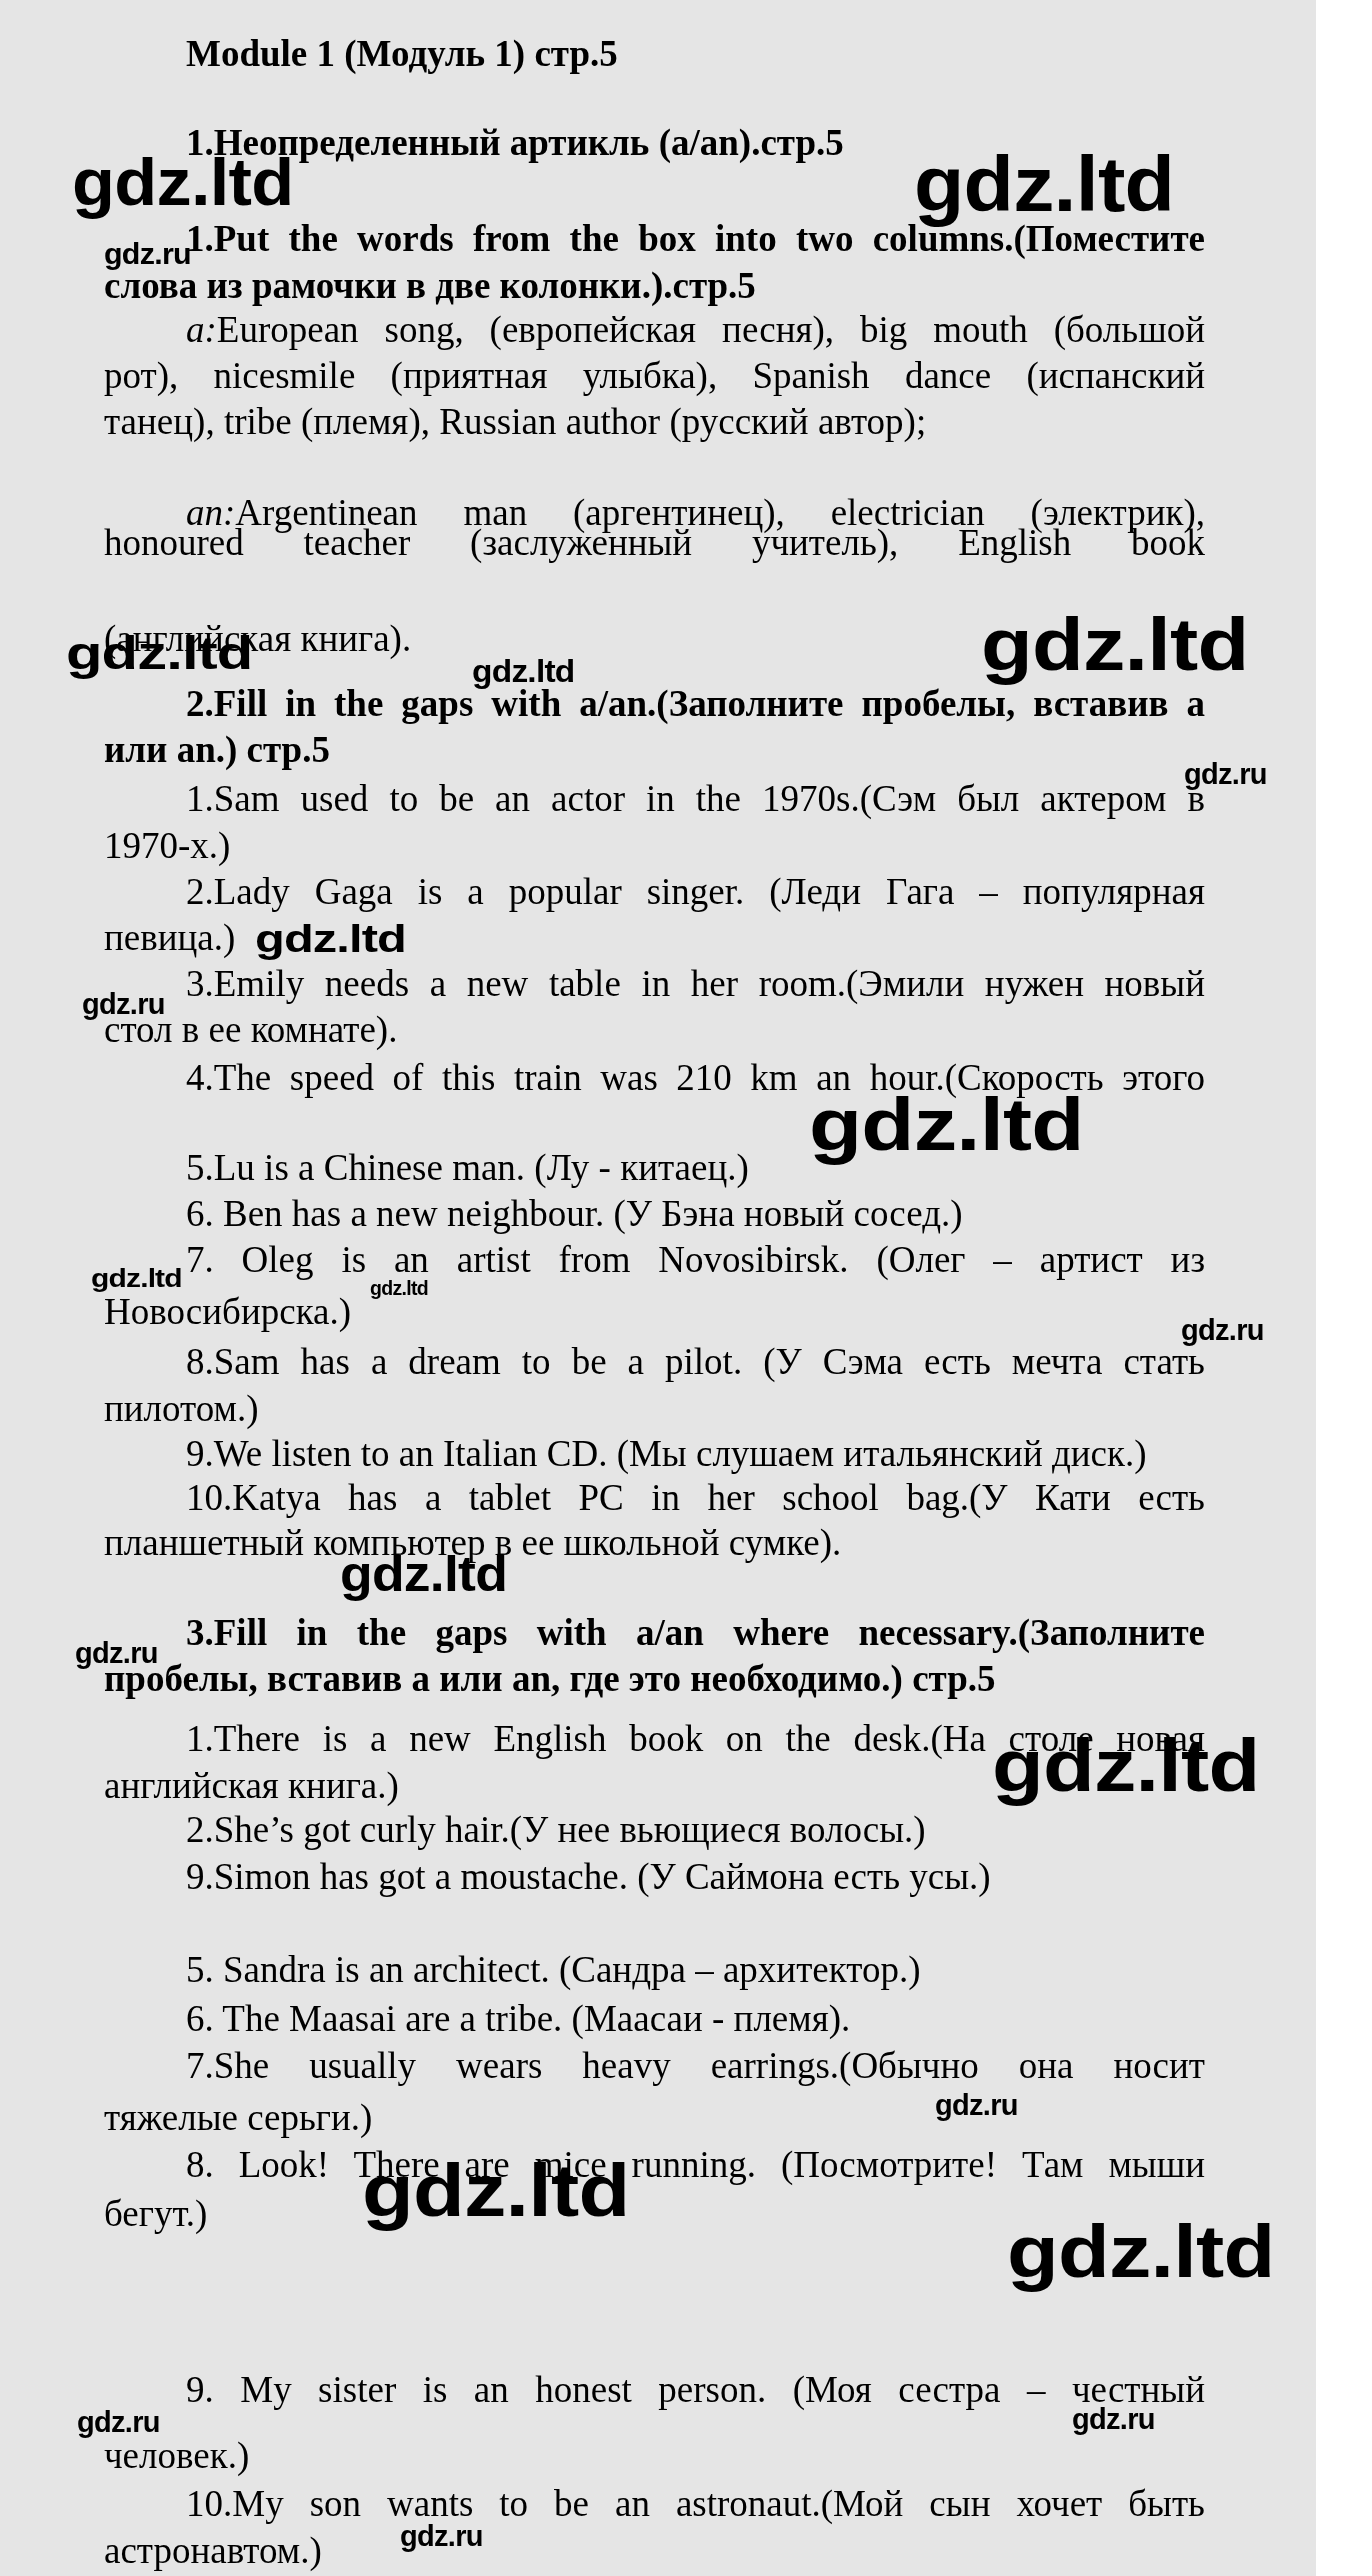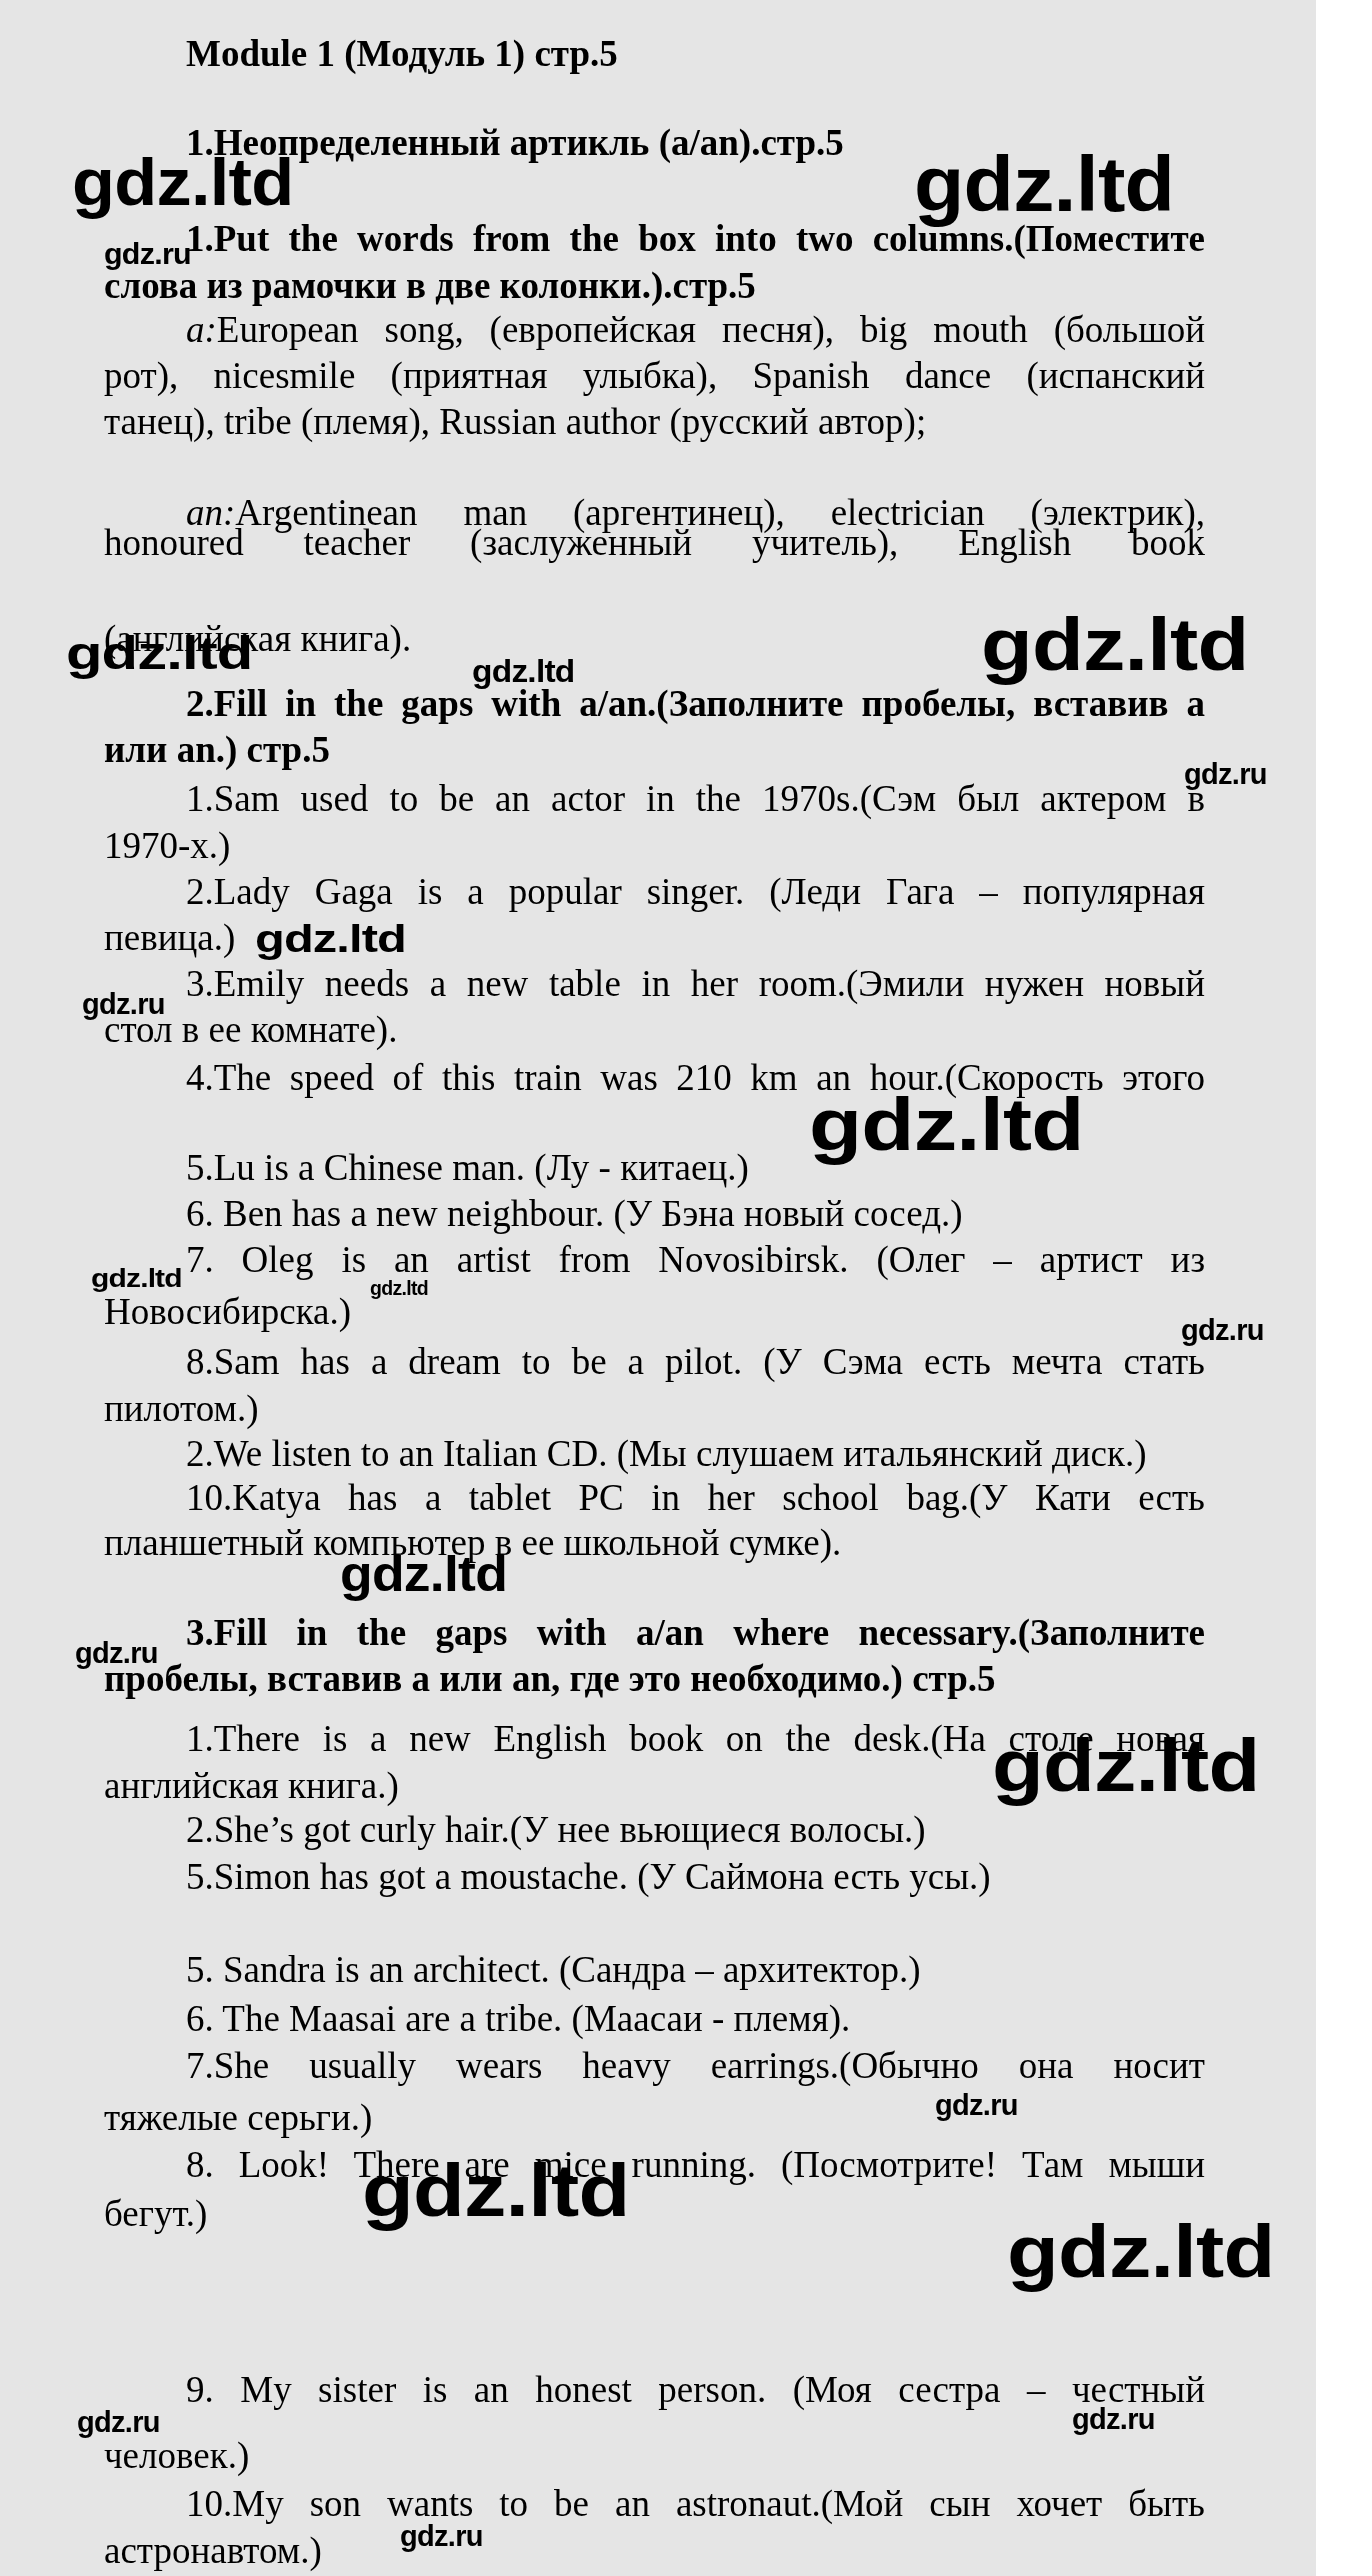--- a/index.html
+++ b/index.html
@@ -41,31 +41,31 @@
   <div class="ln" style="top:919px">певица.)</div>
   <div class="ln ind jst" style="top:965px">3.Emily needs a new table in her room.(Эмили нужен новый</div>
   <div class="ln" style="top:1011px">стол в ее комнате).</div>
   <div class="ln ind jst" style="top:1059px">4.The speed of this train was 210 km an hour.(Скорость этого</div>
   <div class="ln ind" style="top:1149px">5.Lu is a Chinese man. (Лу - китаец.)</div>
   <div class="ln ind" style="top:1195px">6. Ben has a new neighbour. (У Бэна новый сосед.)</div>
   <div class="ln ind jst" style="top:1241px">7. Oleg is an artist from Novosibirsk. (Олег – артист из</div>
   <div class="ln" style="top:1293px">Новосибирска.)</div>
   <div class="ln ind jst" style="top:1343px">8.Sam has a dream to be a pilot. (У Сэма есть мечта стать</div>
   <div class="ln" style="top:1390px">пилотом.)</div>
-  <div class="ln ind" style="top:1435px">2.We listen to an Italian CD. (Мы слушаем итальянский диск.)</div>
+  <div class="ln ind" style="top:1435px">9.We listen to an Italian CD. (Мы слушаем итальянский диск.)</div>
   <div class="ln ind jst" style="top:1479px">10.Katya has a tablet PC in her school bag.(У Кати есть</div>
   <div class="ln" style="top:1524px">планшетный компьютер в ее школьной сумке).</div>
 
   <div class="ln ind b jst" style="top:1614px">3.Fill in the gaps with a/an where necessary.(Заполните</div>
   <div class="ln b" style="top:1660px">пробелы, вставив a или an, где это необходимо.) стр.5</div>
 
   <div class="ln ind jst" style="top:1720px">1.There is a new English book on the desk.(На столе новая</div>
   <div class="ln" style="top:1767px">английская книга.)</div>
   <div class="ln ind" style="top:1811px">2.She’s got curly hair.(У нее вьющиеся волосы.)</div>
-  <div class="ln ind" style="top:1858px">5.Simon has got a moustache. (У Саймона есть усы.)</div>
+  <div class="ln ind" style="top:1858px">9.Simon has got a moustache. (У Саймона есть усы.)</div>
   <div class="ln ind" style="top:1951px">5. Sandra is an architect. (Сандра – архитектор.)</div>
   <div class="ln ind" style="top:2000px">6. The Maasai are a tribe. (Маасаи - племя).</div>
   <div class="ln ind jst" style="top:2047px">7.She usually wears heavy earrings.(Обычно она носит</div>
   <div class="ln" style="top:2099px">тяжелые серьги.)</div>
   <div class="ln ind jst" style="top:2146px">8. Look! There are mice running. (Посмотрите! Там мыши</div>
   <div class="ln" style="top:2195px">бегут.)</div>
   <div class="ln ind jst" style="top:2371px">9. My sister is an honest person. (Моя сестра – честный</div>
   <div class="ln" style="top:2437px">человек.)</div>
   <div class="ln ind jst" style="top:2485px">10.My son wants to be an astronaut.(Мой сын хочет быть</div>
   <div class="ln" style="top:2532px">астронавтом.)</div>

